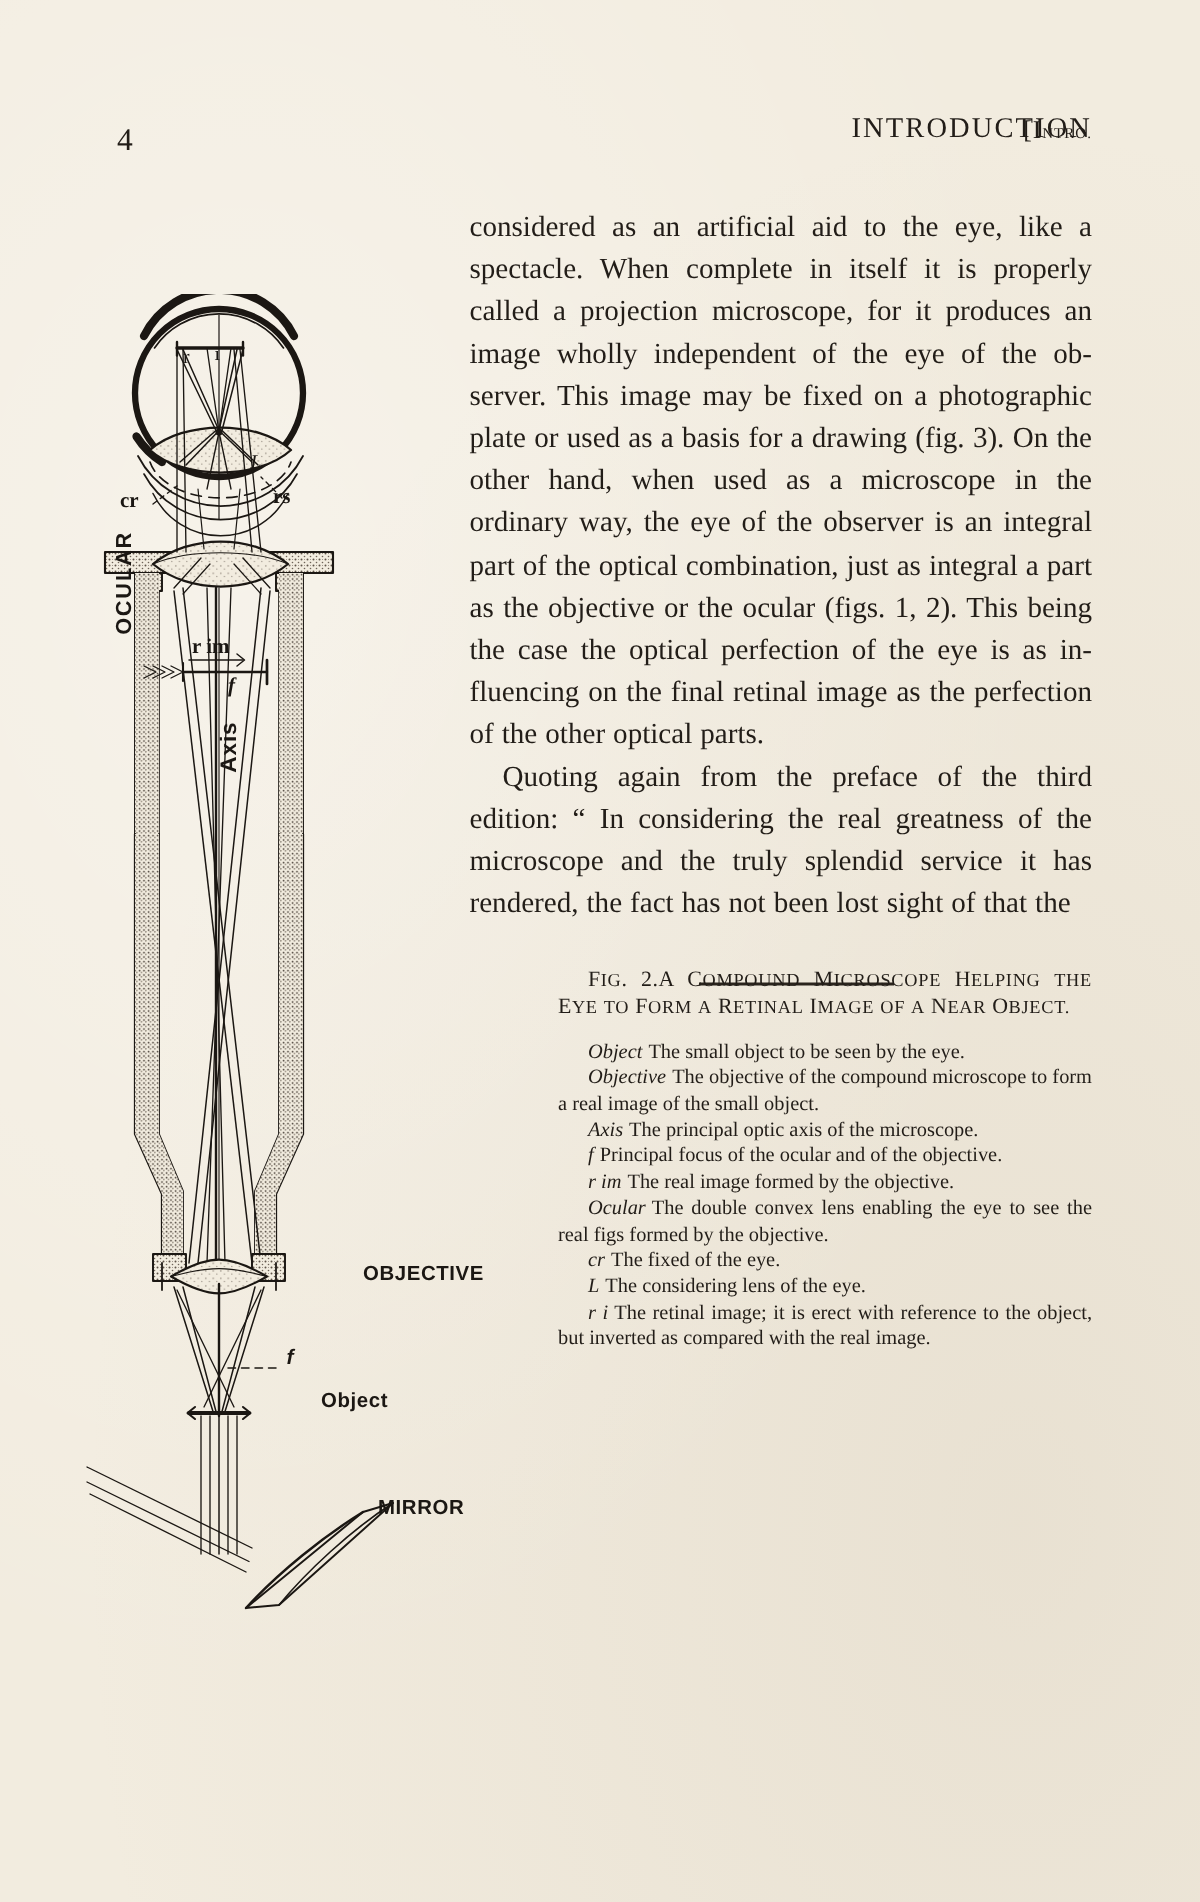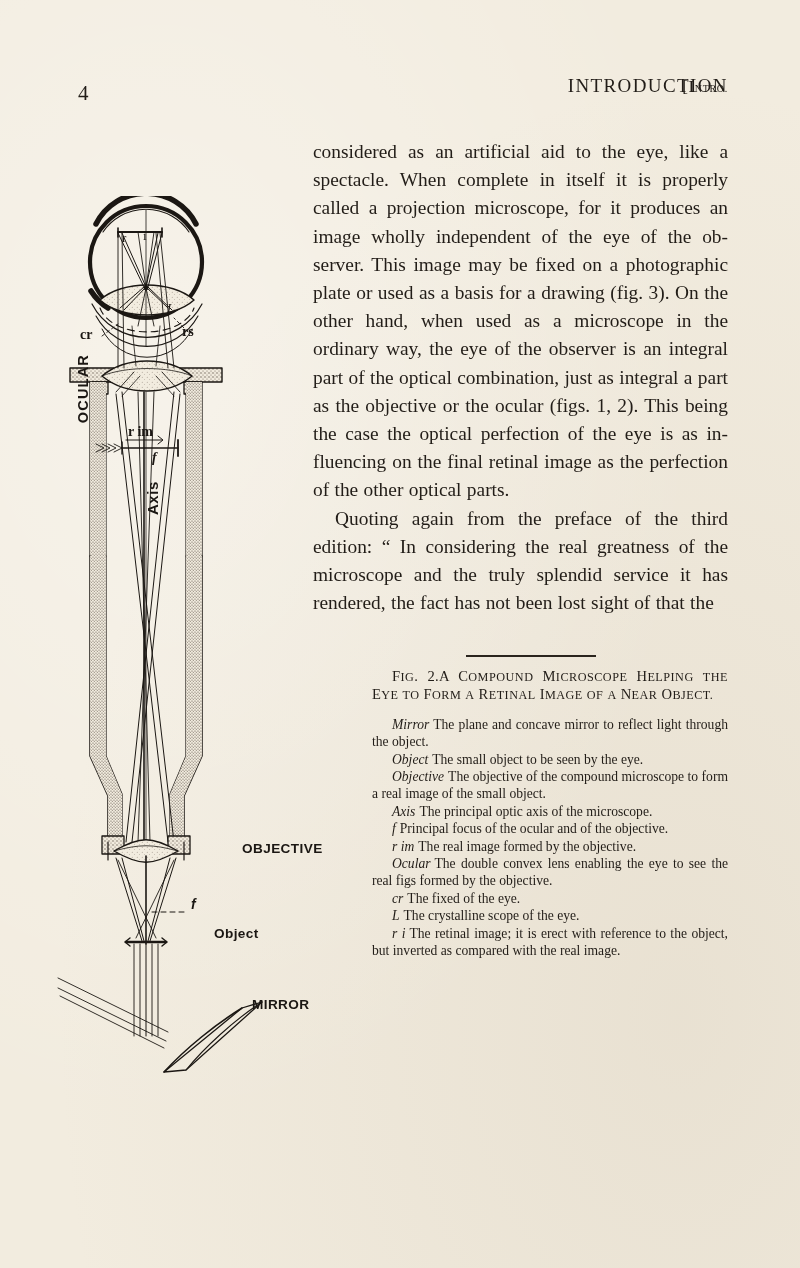--- a/index.html
+++ b/index.html
@@ -60,21 +60,21 @@
   .bodywrap p.ind{text-indent:22px;}
 
   
   .rule{
     position:absolute;left:466px;top:655px;width:130px;height:2px;
     background:#2a241d;
   }
 
   
   .caption{
-    position:absolute;left:372px;top:668px;width:356px;
+    position:absolute;left:372px;top:644px;width:356px;
     font-size:13.6px;line-height:17.4px;
     text-align:justify;
   }
   .capttl{
     text-indent:20px;
     letter-spacing:.35px;
   }
   .capttl .big{font-size:14.6px;}
   .capttl .sc{font-size:12.2px;letter-spacing:.5px;}
   .glossary{margin-top:11px;}
@@ -131,29 +131,28 @@
     <p class="ind">Quoting again from the preface of the third edition: “ In considering the real greatness of the microscope and the truly splendid service it has rendered, the fact has not been lost sight of that the</p>
   </div>
 
   <div class="rule"></div>
 
   <div class="caption">
     <div class="capttl">
       <span class="big">F</span><span class="sc">IG</span><span class="big">. 2.</span><span id="captitle"><span class="big">A C</span><span class="sc">OMPOUND</span><span class="big"> M</span><span class="sc">ICROSCOPE</span><span class="big"> H</span><span class="sc">ELPING</span><span class="big"> </span><span class="sc">THE</span><span class="big"> E</span><span class="sc">YE</span><span class="big"> </span><span class="sc">TO</span><span class="big"> F</span><span class="sc">ORM</span><span class="big"> </span><span class="sc">A</span><span class="big"> R</span><span class="sc">ETINAL</span><span class="big"> I</span><span class="sc">MAGE</span><span class="big"> </span><span class="sc">OF</span><span class="big"> </span><span class="sc">A</span><span class="big"> N</span><span class="sc">EAR</span><span class="big"> O</span><span class="sc">BJECT.</span></span>
     </div>
     <div class="glossary" id="glossary">
-        <div class="gitem"><span class="term">Mirror</span><span>The plane and concave mirror to re­flect light through the object.</span></div>
         <div class="gitem"><span class="term">Object</span><span>The small object to be seen by the eye.</span></div>
         <div class="gitem"><span class="term">Objective</span><span>The objective of the compound micro­scope to form a real image of the small object.</span></div>
         <div class="gitem"><span class="term">Axis</span><span>The principal optic axis of the micro­scope.</span></div>
         <div class="gitem"><span class="term">f</span><span>Principal focus of the ocular and of the ob­jective.</span></div>
         <div class="gitem"><span class="term">r im</span><span>The real image formed by the objec­tive.</span></div>
         <div class="gitem"><span class="term">Ocular</span><span>The double convex lens enabling the eye to see the real figs formed by the objective.</span></div>
         <div class="gitem"><span class="term">cr</span><span>The fixed of the eye.</span></div>
-        <div class="gitem"><span class="term">L</span><span>The crystalline scope of the eye.</span></div>
+        <div class="gitem"><span class="term">L</span><span>The considering lens of the eye.</span></div>
         <div class="gitem"><span class="term">r i</span><span>The retinal image; it is erect with reference to the object, but inverted as compared with the real image.</span></div>
       </div>
   </div>
 
   <div class="figure">
     <svg width="300" height="880" viewBox="0 0 300 880">
       <defs>
         <pattern id="stip" width="4" height="4" patternUnits="userSpaceOnUse">
           <rect width="4" height="4" fill="#f2ecdf"></rect>
           <circle cx="1" cy="1" r="0.65" fill="#5e5348"></circle>

